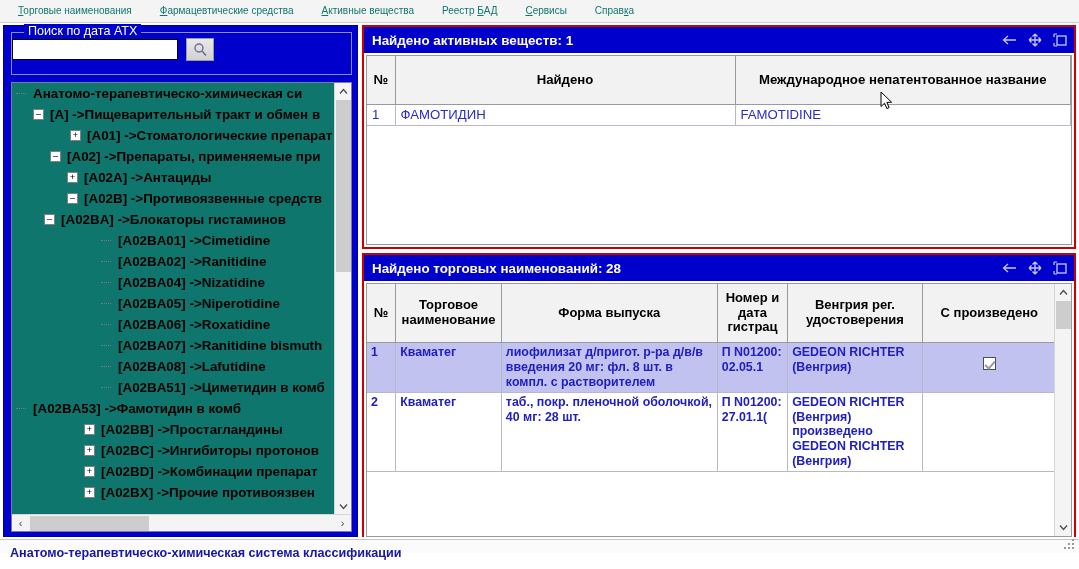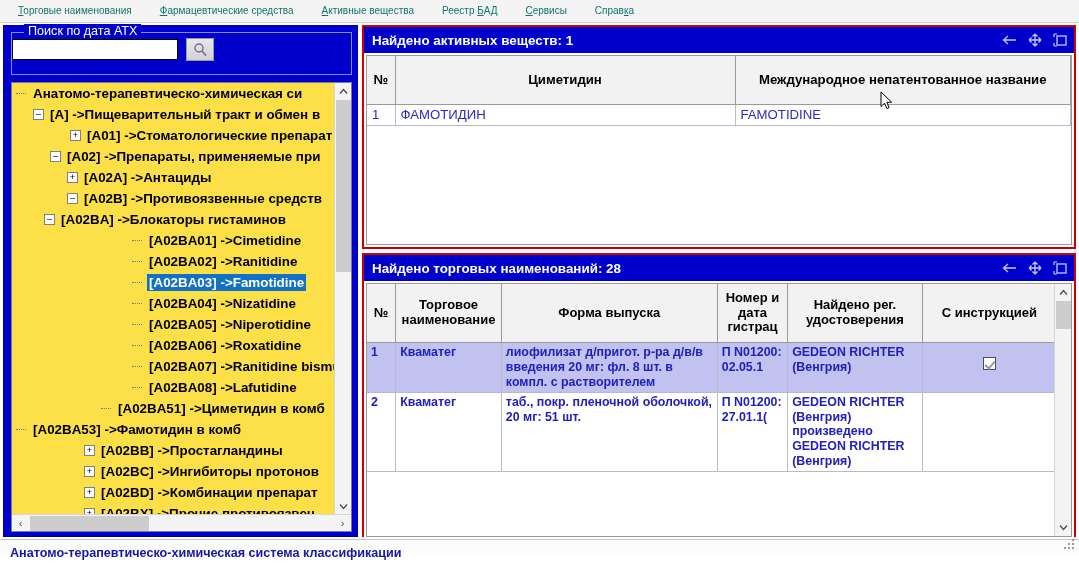--- a/index.html
+++ b/index.html
@@ -70,41 +70,41 @@
     background: linear-gradient(#e8e8e8, #d2d2d2);
     border: 1px solid #9a9a9a;
     box-sizing: border-box;
     display: flex; align-items: center; justify-content: center;
     cursor: pointer;
   }
 
   #tree-outer {
     position: absolute; left: 7px; top: 56px;
     width: 341px; height: 450px;
-    background: #fde047;
+    background: #0f766e;
     border: 1px solid #7a7a9a;
     box-sizing: border-box;
     overflow: hidden;
   }
   #tree-scroll-area {
     position: absolute; left: 0; top: 0;
     width: 322px; height: 432px;
     overflow: hidden;
   }
   .tnode {
     position: relative;
     height: 21px; line-height: 21px;
     font-size: 13.4px;
     white-space: nowrap;
     color: #000000;
     font-weight: bold;
     padding-left: 4px;
     box-sizing: border-box;
   }
-  .tnode.latin { font-weight: bold; margin-left: 31px; }
+  .tnode.latin { font-weight: bold; }
   .tnode .lbl { padding: 1px 2px; }
   .tnode.sel .lbl { background: #1271c4; color: #ffffff; }
   .expander {
     display: inline-block;
     width: 11px; height: 11px;
     border: 1px solid #808080;
     background: #ffffff;
     font-size: 9px; line-height: 9px;
     text-align: center; font-weight: normal;
     color: #000; vertical-align: middle;
@@ -324,21 +324,20 @@
       <div id="tree-scroll-area">
           <div class="tnode" style="padding-left: 4px;"><span class="leafdot"></span><span class="lbl">Анатомо-терапевтическо-химическая си</span></div>
           <div class="tnode" style="padding-left: 21px;"><span class="expander">–</span><span class="lbl">[A] -&gt;Пищеварительный тракт и обмен в</span></div>
           <div class="tnode" style="padding-left: 58px;"><span class="expander">+</span><span class="lbl">[A01] -&gt;Стоматологические препарат</span></div>
           <div class="tnode" style="padding-left: 38px;"><span class="expander">–</span><span class="lbl">[A02] -&gt;Препараты, применяемые при</span></div>
           <div class="tnode" style="padding-left: 55px;"><span class="expander">+</span><span class="lbl">[A02A] -&gt;Антациды</span></div>
           <div class="tnode" style="padding-left: 55px;"><span class="expander">–</span><span class="lbl">[A02B] -&gt;Противоязвенные средств</span></div>
           <div class="tnode" style="padding-left: 32px;"><span class="expander">–</span><span class="lbl">[A02BA] -&gt;Блокаторы гистаминов</span></div>
           <div class="tnode latin" style="padding-left: 89px;"><span class="leafdot"></span><span class="lbl">[A02BA01] -&gt;Cimetidine</span></div>
           <div class="tnode latin" style="padding-left: 89px;"><span class="leafdot"></span><span class="lbl">[A02BA02] -&gt;Ranitidine</span></div>
-          <div class="tnode sel latin" style="padding-left: 89px;"><span class="leafdot"></span><span class="lbl">[A02BA03] -&gt;Famotidine</span></div>
           <div class="tnode latin" style="padding-left: 89px;"><span class="leafdot"></span><span class="lbl">[A02BA04] -&gt;Nizatidine</span></div>
           <div class="tnode latin" style="padding-left: 89px;"><span class="leafdot"></span><span class="lbl">[A02BA05] -&gt;Niperotidine</span></div>
           <div class="tnode latin" style="padding-left: 89px;"><span class="leafdot"></span><span class="lbl">[A02BA06] -&gt;Roxatidine</span></div>
           <div class="tnode latin" style="padding-left: 89px;"><span class="leafdot"></span><span class="lbl">[A02BA07] -&gt;Ranitidine bismuth</span></div>
           <div class="tnode latin" style="padding-left: 89px;"><span class="leafdot"></span><span class="lbl">[A02BA08] -&gt;Lafutidine</span></div>
           <div class="tnode" style="padding-left: 89px;"><span class="leafdot"></span><span class="lbl">[A02BA51] -&gt;Циметидин в комб</span></div>
           <div class="tnode" style=""><span class="leafdot"></span><span class="lbl">[A02BA53] -&gt;Фамотидин в комб</span></div>
           <div class="tnode" style="padding-left: 72px;"><span class="expander">+</span><span class="lbl">[A02BB] -&gt;Простагландины</span></div>
           <div class="tnode" style="padding-left: 72px;"><span class="expander">+</span><span class="lbl">[A02BC] -&gt;Ингибиторы протонов</span></div>
           <div class="tnode" style="padding-left: 72px;"><span class="expander">+</span><span class="lbl">[A02BD] -&gt;Комбинации препарат</span></div>
@@ -394,21 +393,21 @@
       <div class="grid-wrap">
         <table class="grid" id="grid-sub">
           <colgroup>
               <col style="width:28px">
               <col style="width:340px">
               <col>
             </colgroup>
           <thead>
               <tr id="sub-head">
                 <th>№</th>
-                <th>Циметидин</th>
+                <th>Найдено</th>
                 <th>Международное непатентованное название</th>
               </tr>
             </thead>
           <tbody id="sub-body">
               <tr>
                 <td>1</td>
                 <td>ФАМОТИДИН</td>
                 <td>FAMOTIDINE</td>
               </tr>
             </tbody>
@@ -447,37 +446,37 @@
             <col style="width:64px">
               <col style="width:122px">
               <col style="width:122px">
           </colgroup>
           <thead>
               <tr id="trade-head">
                 <th>№</th>
                 <th>Торговое наименование</th>
                 <th>Форма выпуска</th>
                 <th>Номер и дата гистрац</th>
-                <th>Найдено рег. удостоверения</th>
-                <th>С инструкцией</th>
+                <th>Венгрия рег. удостоверения</th>
+                <th>С произведено</th>
               </tr>
             </thead>
           <tbody id="trade-body">
               <tr class="selected">
                 <td>1</td>
                 <td>Кваматег</td>
                 <td>лиофилизат д/пригот. р-ра д/в/в введения 20 мг: фл. 8 шт. в компл. с растворителем</td>
                 <td>П N01200: 02.05.1</td>
                 <td>GEDEON RICHTER (Венгрия)</td>
                 <td class="ctr" style="padding-top: 14px;"><span class="cb"></span></td>
               </tr>
               <tr>
                 <td>2</td>
                 <td>Кваматег</td>
-                <td>таб., покр. пленочной оболочкой, 20 мг: 51 шт.</td>
+                <td>таб., покр. пленочной оболочкой, 40 мг: 28 шт.</td>
                 <td>П N01200: 27.01.1(</td>
                 <td>GEDEON RICHTER (Венгрия) произведено GEDEON RICHTER (Венгрия)</td>
                 <td class="ctr"></td>
               </tr>
             </tbody>
         </table>
         <div id="trade-vsb">
           <div class="sb-arrow">
             <svg width="9" height="7" viewBox="0 0 9 7">
                 <path d="M1 5.5 L4.5 1.5 L8 5.5" fill="none" stroke="#4d4d4d" stroke-width="1.3"></path>

